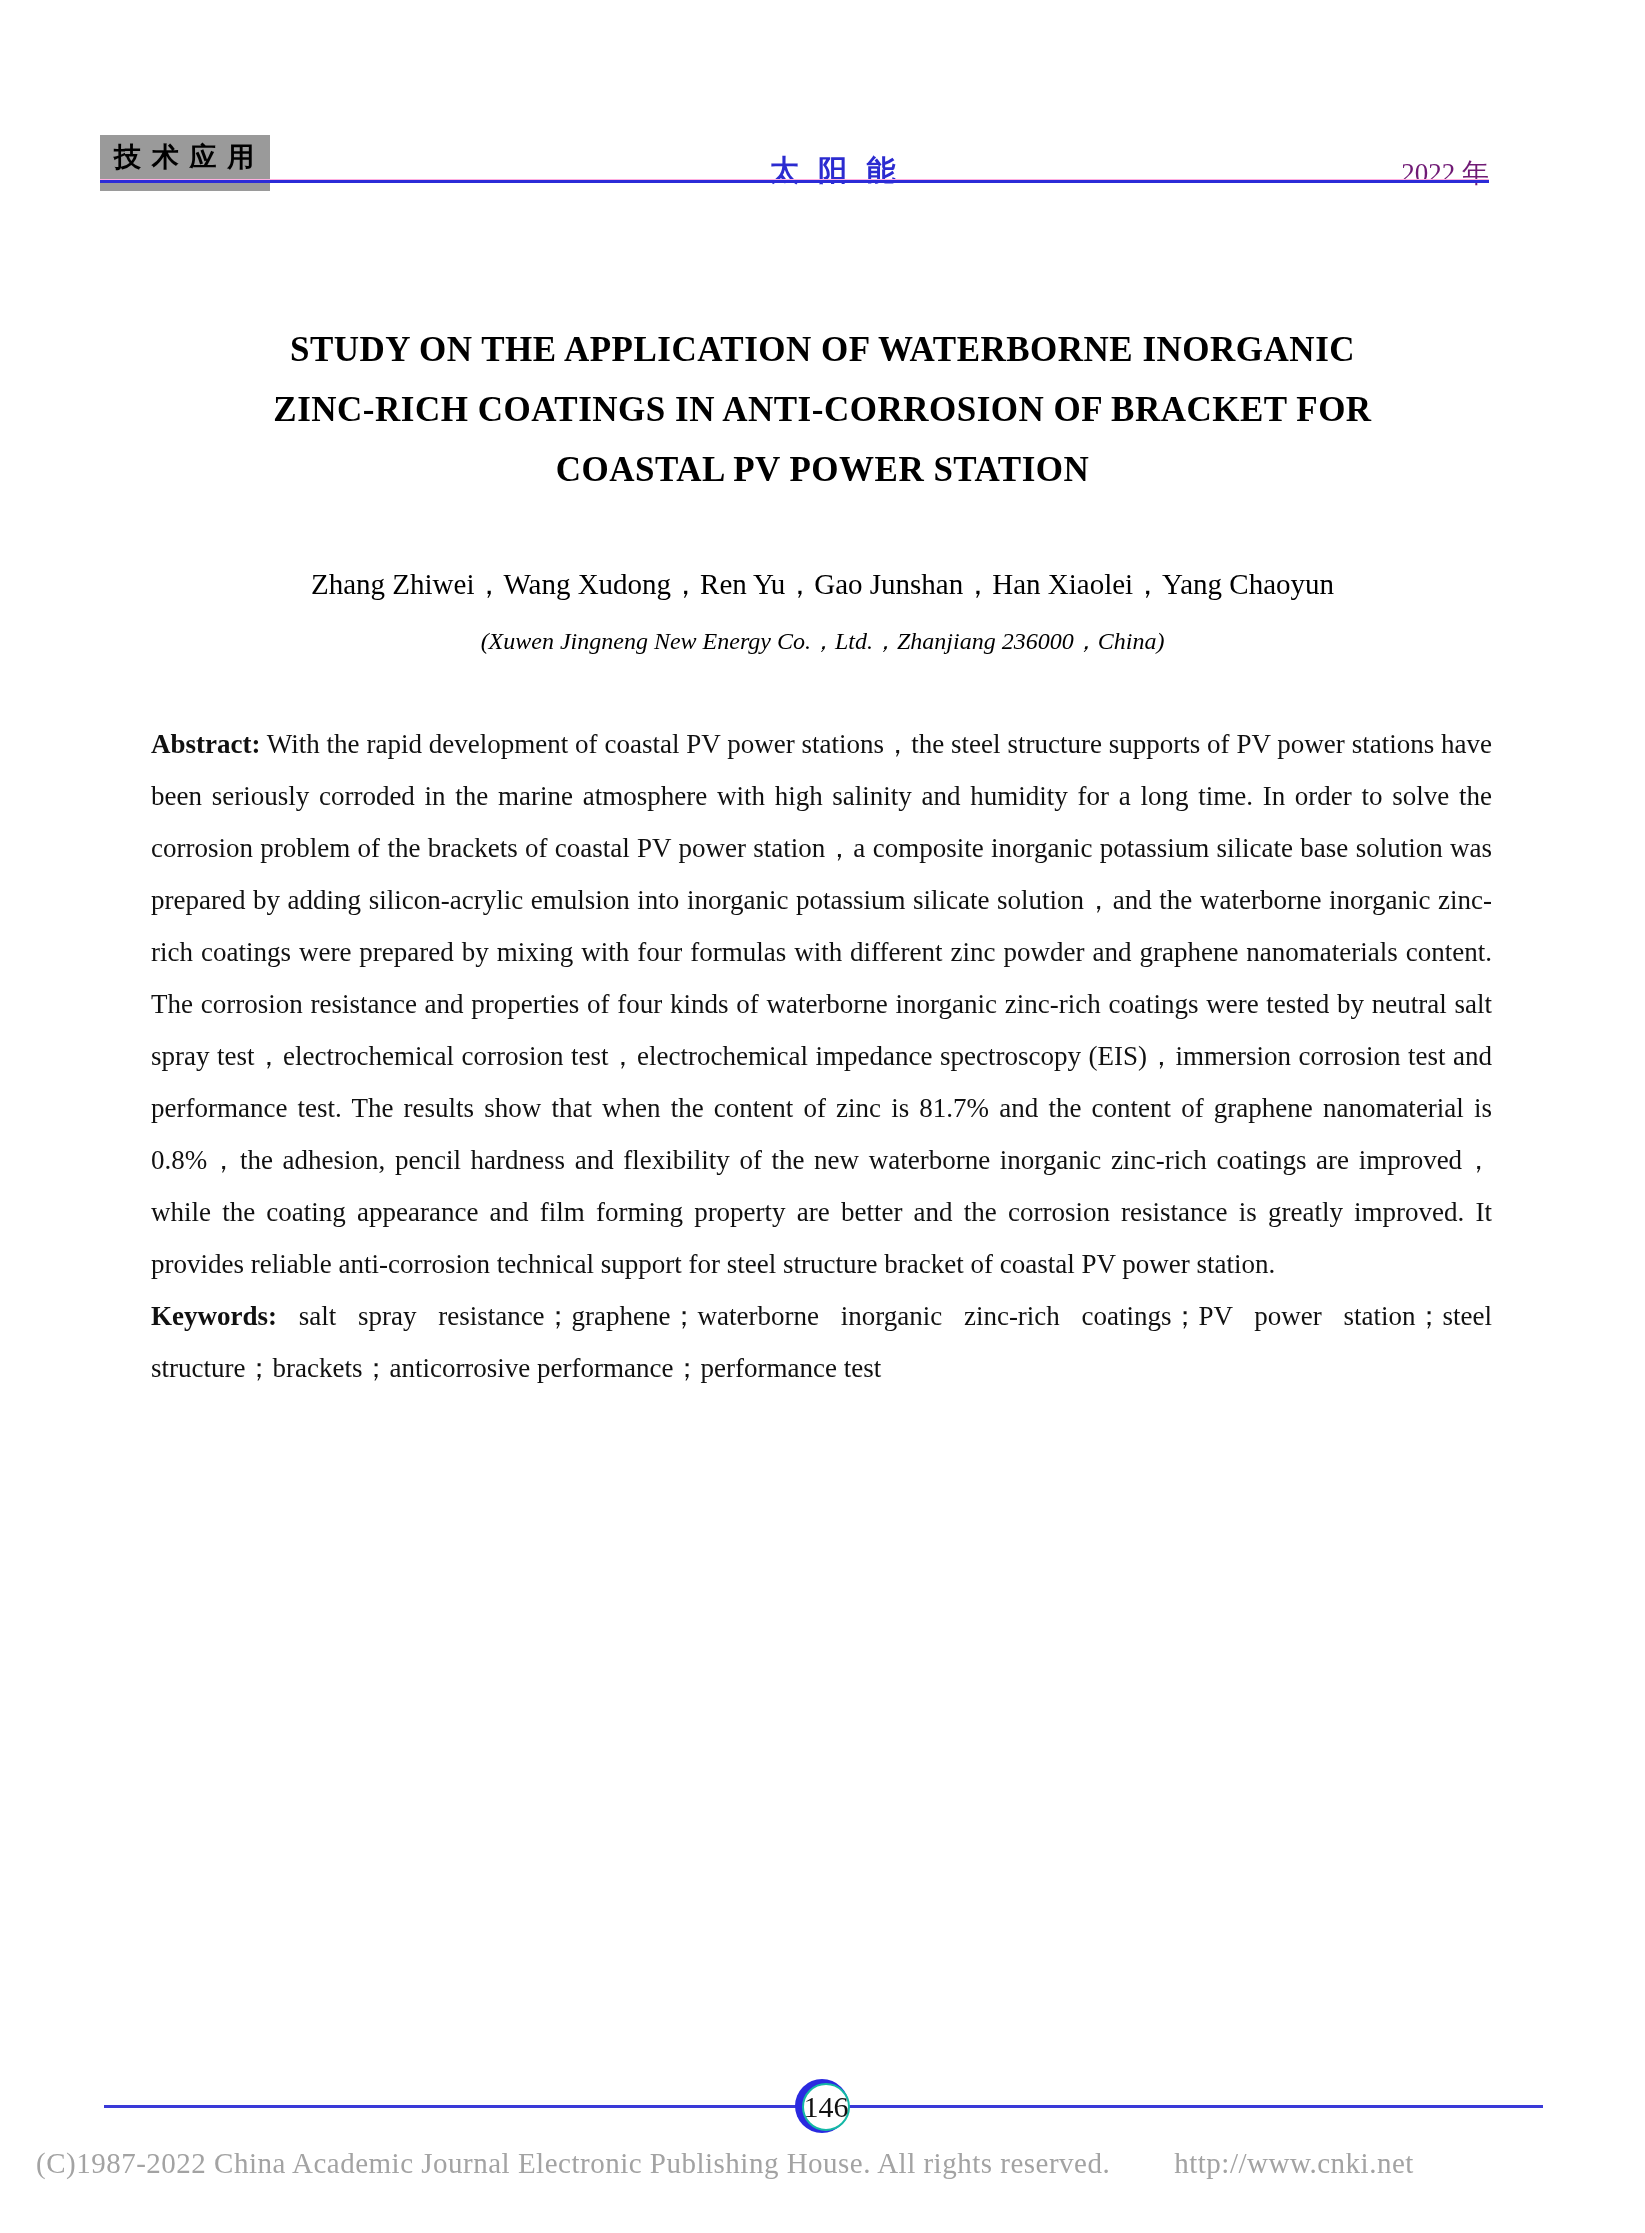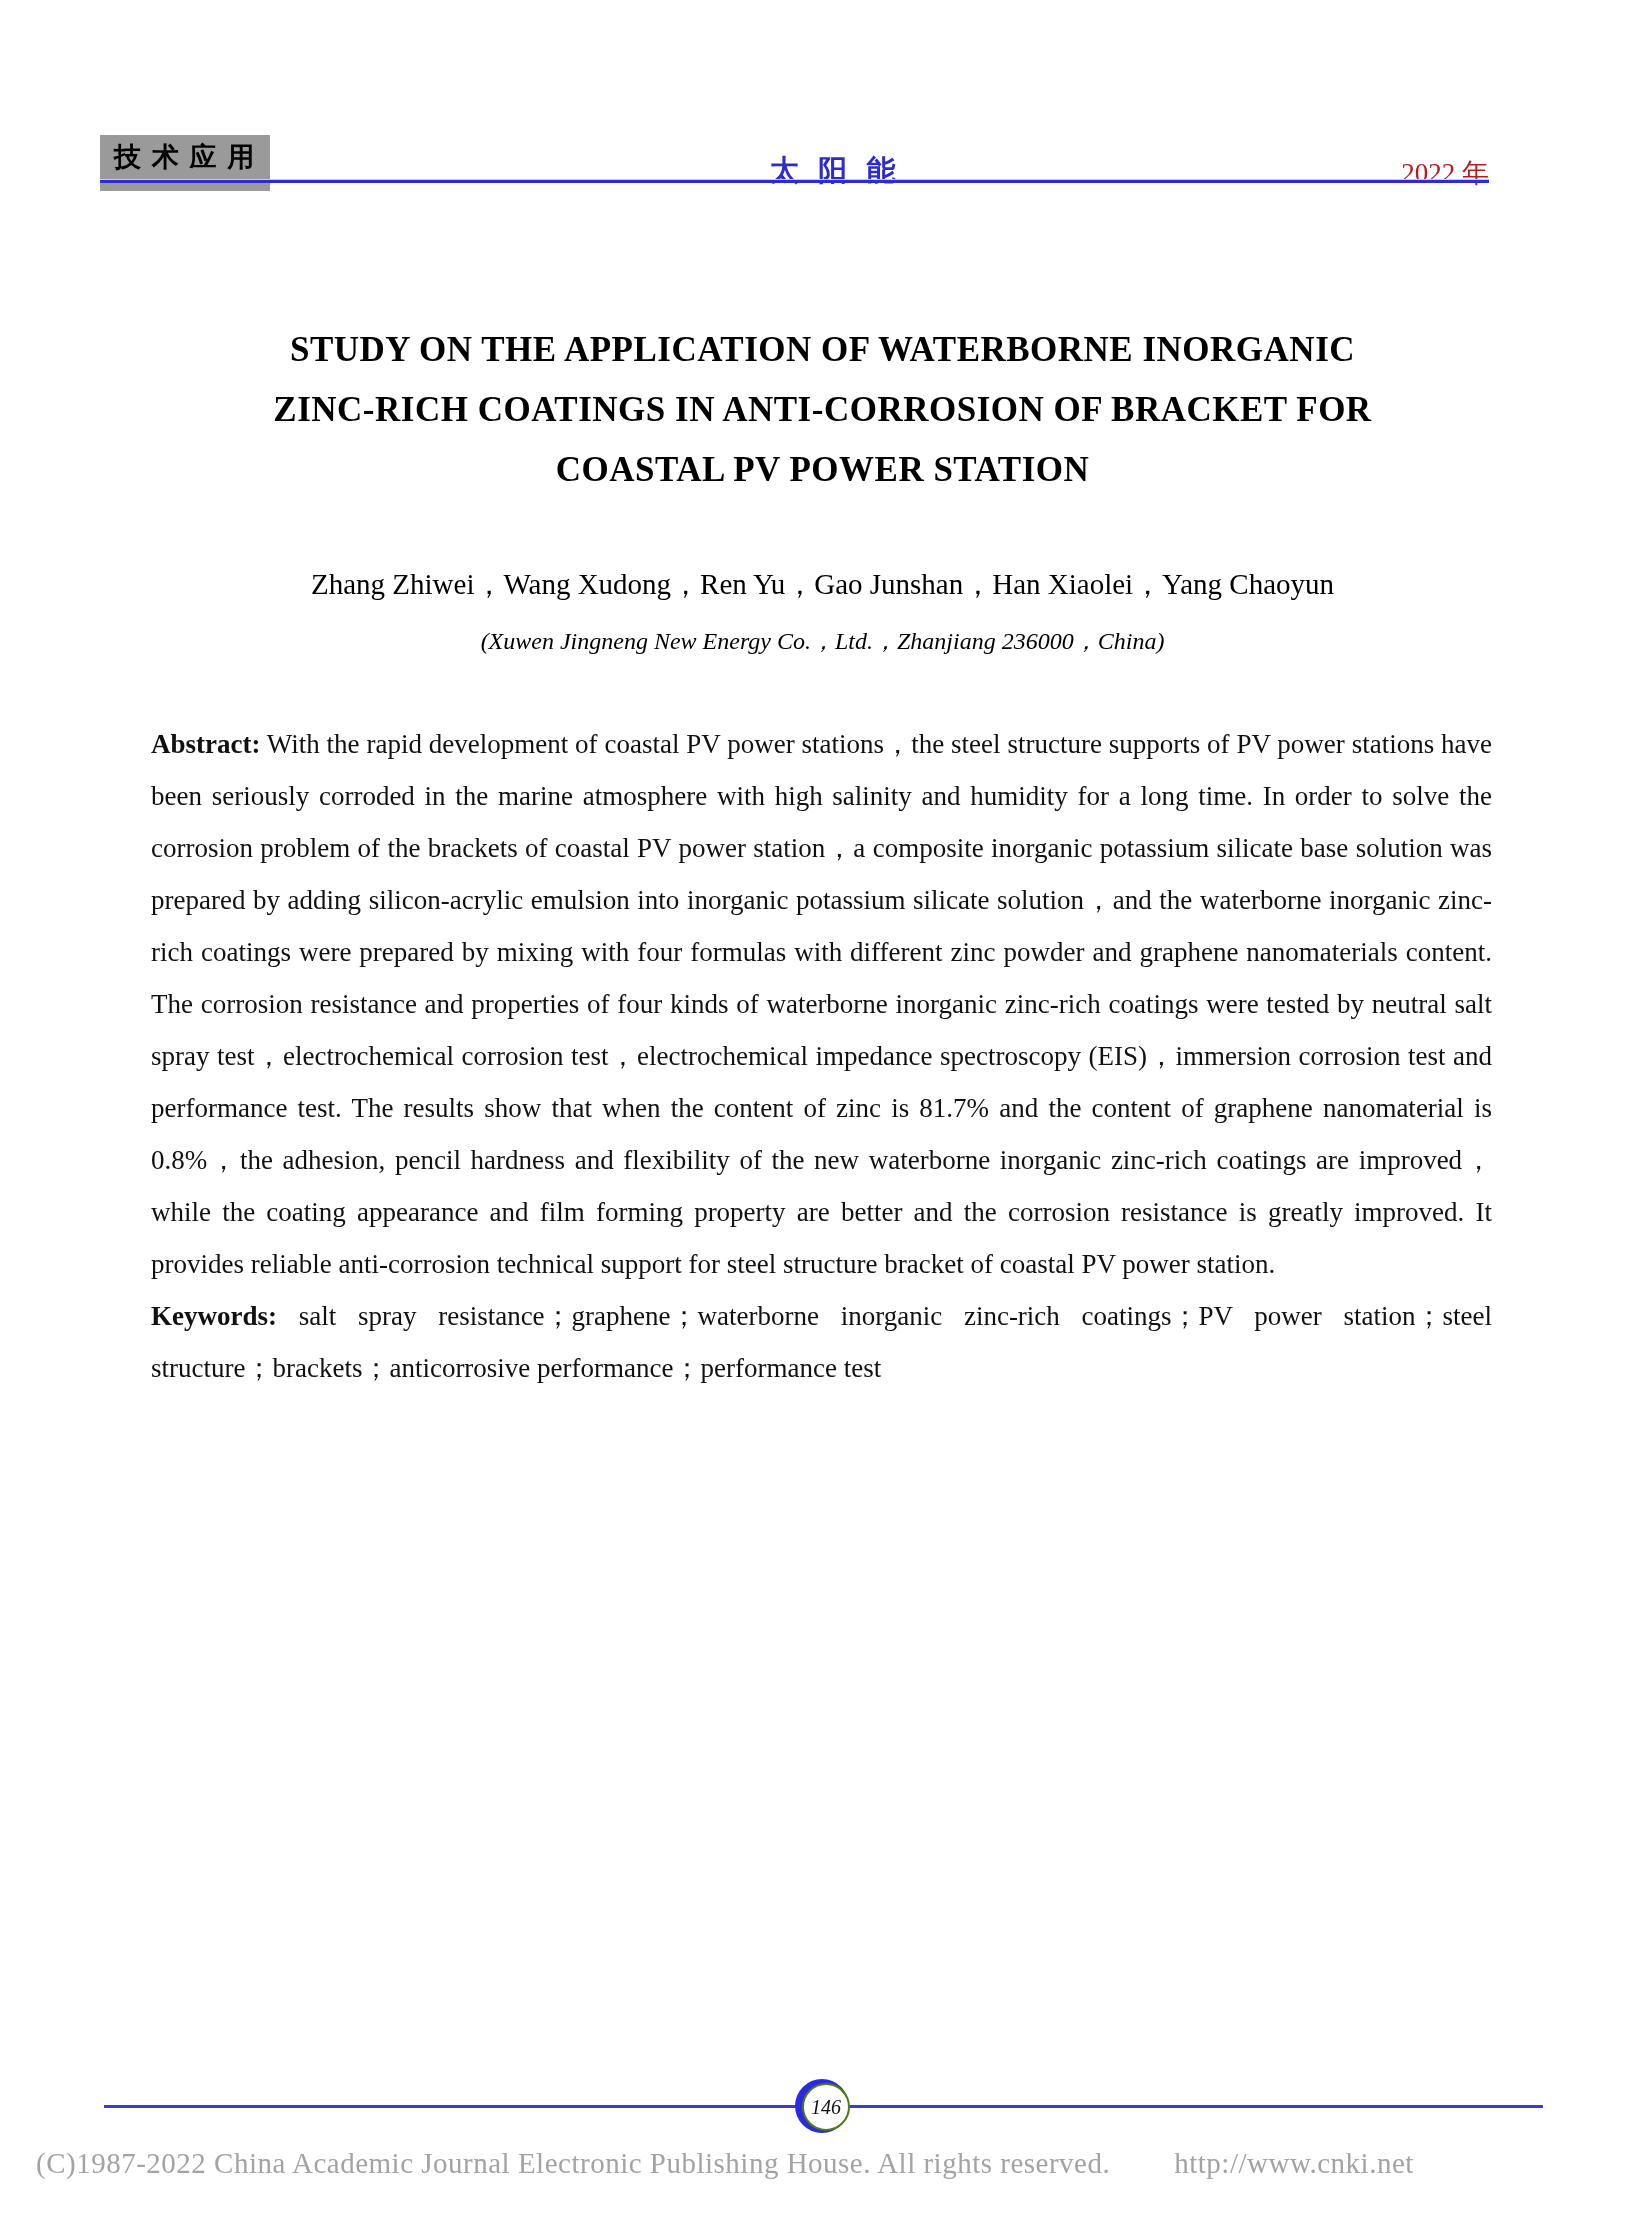--- a/index.html
+++ b/index.html
@@ -24,21 +24,21 @@
   .section-box{
     background:#9a9a9a;color:#000;
     font-size:27px;font-weight:bold;
     padding:4px 14px 16px 14px;
     letter-spacing:2px;
   }
   .journal-title{
     color:#2b2bd0;font-size:29px;font-weight:bold;letter-spacing:6px;
   }
   .year-label{
-    color:#b91c1c;font-size:27px;
+    color:#701a75;font-size:27px;
   }
   
   .title{
     position:absolute;left:119px;top:320px;width:1407px;
     text-align:center;font-weight:bold;font-size:35px;line-height:60px;
     color:#000;letter-spacing:0.5px;
   }
   
   .authors{
     position:absolute;left:119px;top:565px;width:1407px;
@@ -63,23 +63,23 @@
   }
   .page-badge{
     position:absolute;left:797px;top:2080px;width:56px;height:56px;
   }
   .badge-blue{
     position:absolute;left:-2px;top:-1px;width:54px;height:54px;
     border-radius:50%;background:#2a2ae0;
   }
   .badge-white{
     position:absolute;left:5px;top:3px;width:44px;height:44px;
-    border-radius:50%;background:#ffffff;border:2px solid #4d7c0f;
+    border-radius:50%;background:#ffffff;border:2px solid #14b8a6;
     display:flex;align-items:center;justify-content:center;
-    font-size:20px;color:#111;font-style:italic;
+    font-size:30px;color:#111;
   }
   .copyright{
     position:absolute;left:36px;top:2147px;width:1572px;
     font-size:29px;color:#a3a3a3;letter-spacing:0.5px;
     white-space:nowrap;
   }
   .copyright .url{margin-left:64px;}
 </style>
 </head>
 <body>

